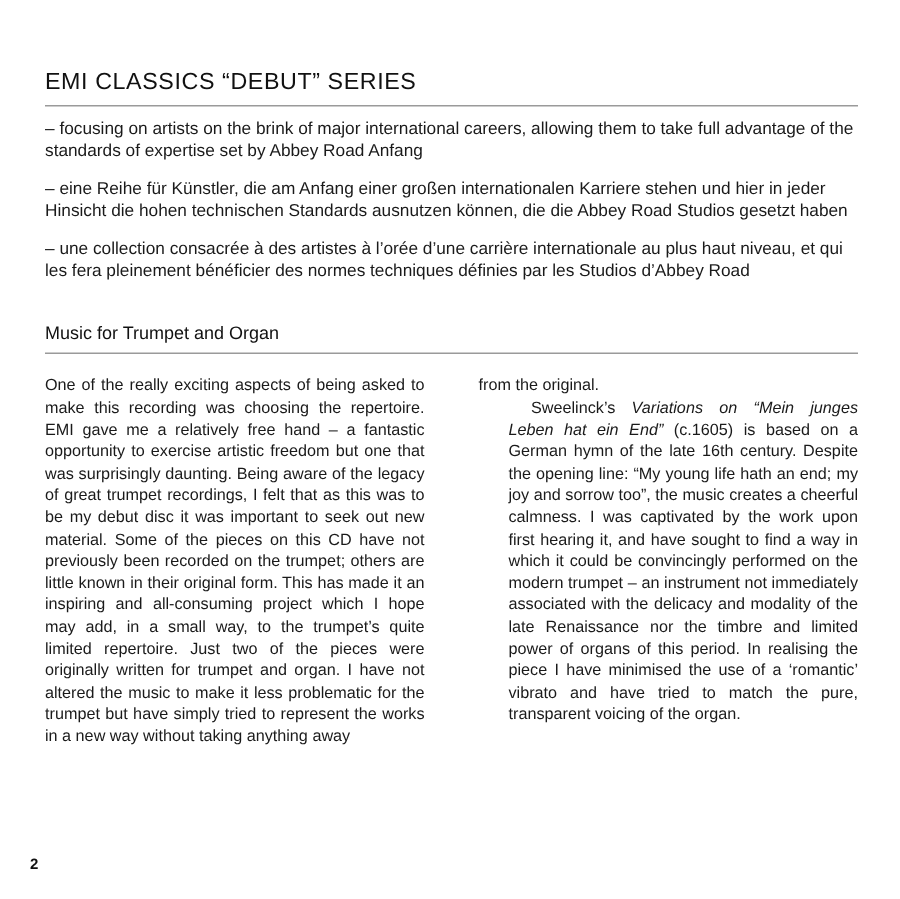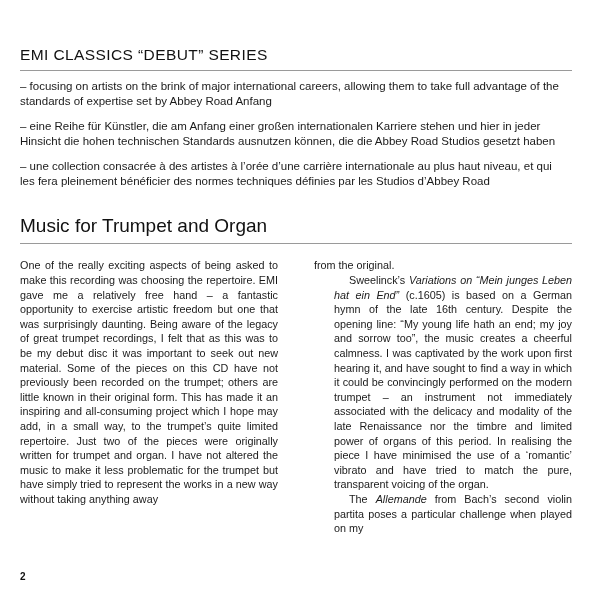--- a/index.html
+++ b/index.html
@@ -15,21 +15,21 @@
     position: relative;
     overflow: hidden;
   }
   .page {
     position: absolute;
     left: 0;
     top: 0;
     width: 600px;
     height: 599px;
     box-sizing: border-box;
-    padding: 30px 28px 20px 20px;
+    padding: 30px 28px 20px 30px;
   }
   .series-title {
     font-size: 15.5px;
     letter-spacing: 0.4px;
     font-weight: 400;
     margin: 16px 0 6px 0;
     color: #111;
   }
   .rule {
     border: 0;
@@ -41,21 +41,21 @@
     font-size: 11.5px;
     line-height: 15.4px;
     color: #1a1a1a;
     margin: 0 0 9px 0;
     max-width: 545px;
   }
   .blurb:last-of-type {
     margin-bottom: 16px;
   }
   .section-title {
-    font-size: 19px;
+    font-size: 12px;
     font-weight: 400;
     margin: 26px 0 4px 0;
     color: #111;
   }
   .rule2 {
     border: 0;
     border-top: 1px solid #9a9a9a;
     margin: 6px 0 14px 0;
     width: 100%;
   }
@@ -105,18 +105,17 @@
   <h2 class="section-title">Music for Trumpet and Organ</h2>
   <hr class="rule2">
 
   <div class="columns">
     <div class="col">
       <p>One of the really exciting aspects of being asked to make this recording was choosing the repertoire. EMI gave me a relatively free hand – a fantastic opportunity to exercise artistic freedom but one that was surprisingly daunting. Being aware of the legacy of great trumpet recordings, I felt that as this was to be my debut disc it was important to seek out new material. Some of the pieces on this CD have not previously been recorded on the trumpet; others are little known in their original form. This has made it an inspiring and all-consuming project which I hope may add, in a small way, to the trumpet’s quite limited repertoire. Just two of the pieces were originally written for trumpet and organ. I have not altered the music to make it less problematic for the trumpet but have simply tried to represent the works in a new way without taking anything away</p>
     </div>
     <div class="col">
       <p>from the original.</p>
       <p class="indent"><span>Sweelinck’s </span><em>Variations on “Mein junges Leben hat ein End”</em><span> (c.1605) is based on a German hymn of the late 16th century. Despite the opening line: “My young life hath an end; my joy and sorrow too”, the music creates a cheerful calmness. I was captivated by the work upon first hearing it, and have sought to find a way in which it could be convincingly performed on the modern trumpet – an instrument not immediately associated with the delicacy and modality of the late Renaissance nor the timbre and limited power of organs of this period. In realising the piece I have minimised the use of a ‘romantic’ vibrato and have tried to match the pure, transparent voicing of the organ.</span></p>
-      <p class="indent"><span>The </span><em>Allemande</em><span> from Bach’s second violin partita poses a particular challenge when played on my</span></p>
     </div>
   </div>
 
   <div class="page-number">2</div>
 </div>
 
 </body></html>

